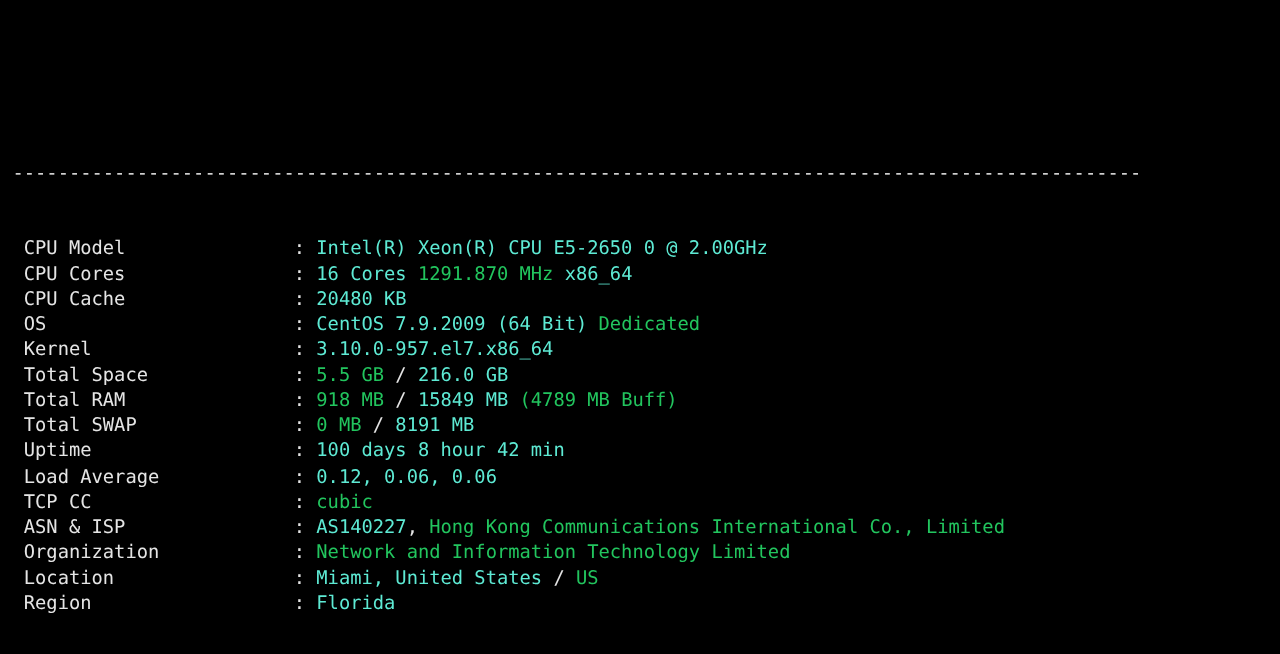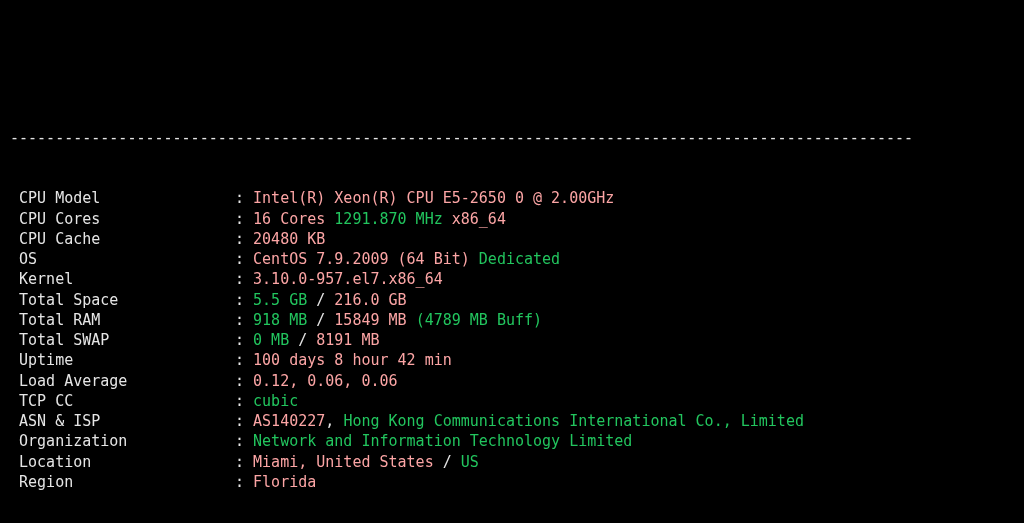--- a/index.html
+++ b/index.html
@@ -21,21 +21,21 @@
       align-items: center;
     }
     .label {
       display: inline-block;
       width: 225px;
       color: #e5e5e5;
     }
     .colon {
       color: #e5e5e5;
     }
-    .cyan { color: #fca5a5; }
+    .cyan { color: #5eead4; }
     .yellow { color: #22c55e; }
     .white { color: #e5e5e5; }
     .divider {
       color: #e5e5e5;
       letter-spacing: 0;
       overflow: hidden;
       white-space: nowrap;
     }
   </style>
 </head>

